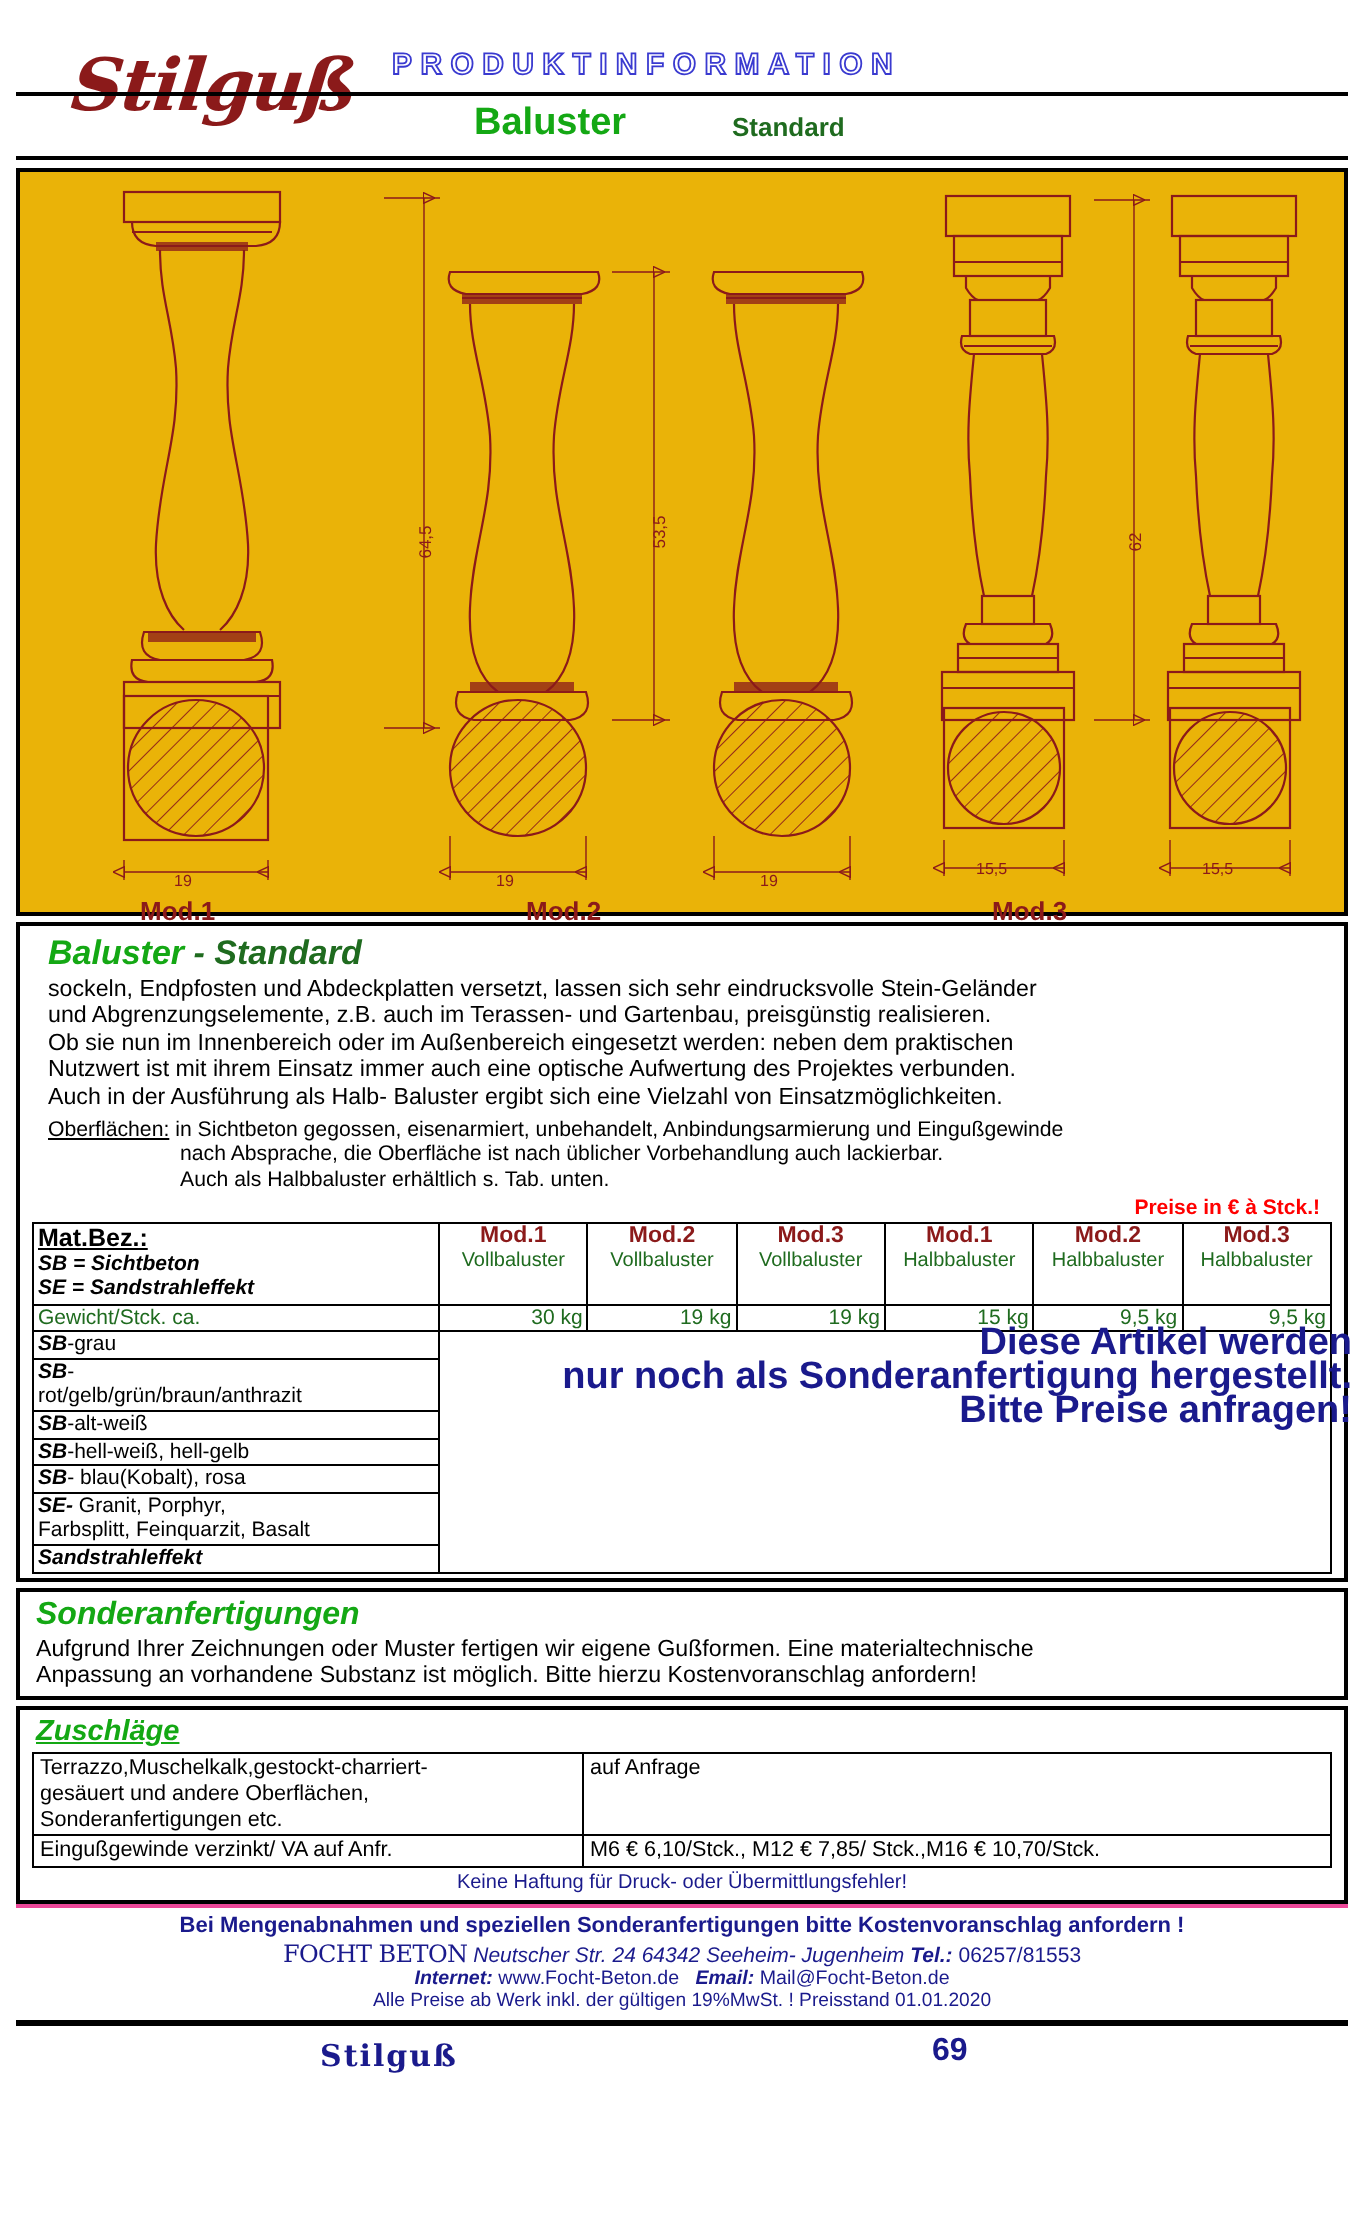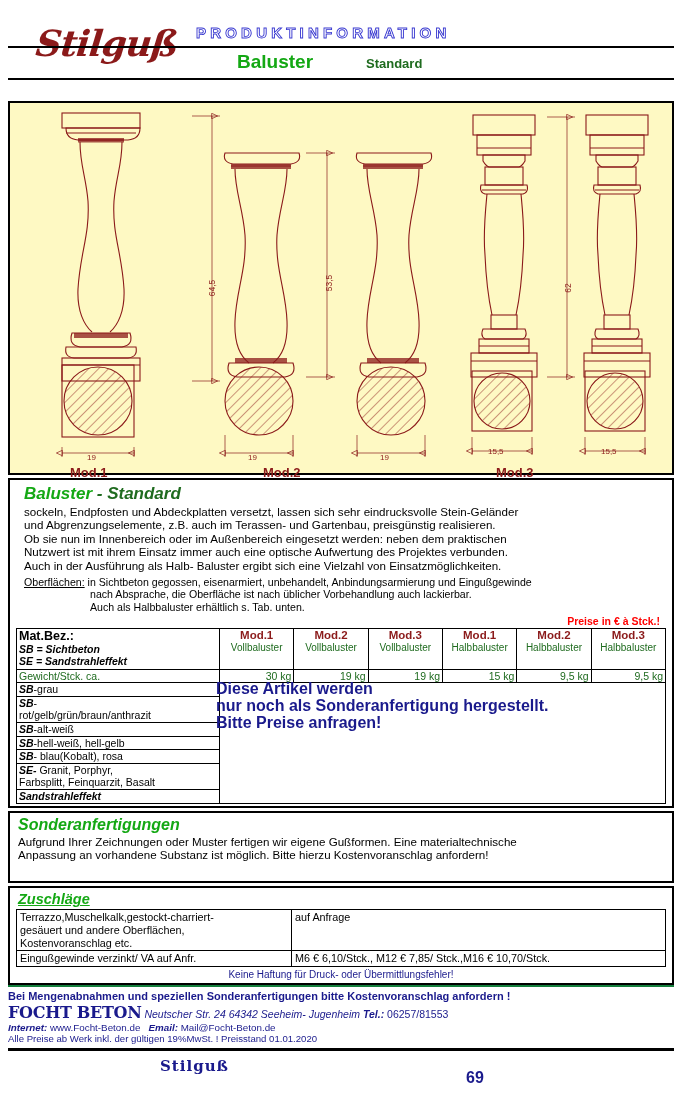--- a/index.html
+++ b/index.html
@@ -11,61 +11,61 @@
   .logo-top{position:absolute;left:36px;top:22px;font-family:"DejaVu Serif",serif;font-weight:bold;font-style:italic;
             font-size:36px;color:#8b1a1a;letter-spacing:-1px;transform:skewX(-6deg);}
   .produktinfo{position:absolute;left:196px;top:24px;font-size:15px;letter-spacing:4.2px;font-weight:bold;color:#fff;
                -webkit-text-stroke:0.9px #3a3ad0;text-shadow:0 0 0 #3a3ad0;}
 
   .band{position:relative;border-top:2px solid #000;border-bottom:2px solid #000;height:30px;margin:0 8px;}
   .band-title{position:absolute;left:229px;top:3px;font-size:19px;font-weight:bold;color:#14a814;font-family:"Liberation Sans",sans-serif;}
   .band-sub{position:absolute;left:358px;top:8px;font-size:13px;font-weight:bold;color:#1f6b1f;}
 
   
-  .drawbox{margin:21px 8px 0 8px;border:2px solid #000;height:370px;position:relative;background:#fef9c3;text-align:center;}
+  .drawbox{margin:4px 8px 0 8px;border:2px solid #000;height:370px;position:relative;background:#eab308;text-align:center;}
   .modlabel{position:absolute;font-size:13px;font-weight:bold;color:#8b1a1a;}
 
   
   .sect{margin:3px 8px 0 8px;border:2px solid #000;position:relative;background:#fff;}
   .h-green{font-size:17px;font-weight:bold;font-style:italic;color:#14a814;}
   .h-green .sub{font-size:17px;color:#1f6b1f;}
   .body-txt{font-size:11.6px;line-height:13.4px;color:#000;}
   .ausf{font-size:10.6px;line-height:12.4px;}
   .ausf u{text-decoration:underline;}
   .preise{color:#ff0000;font-size:10.5px;font-weight:bold;text-align:right;}
 
   
   table.mt{border-collapse:collapse;width:100%;table-layout:fixed;}
   table.mt td{border:1px solid #000;padding:0 2px;vertical-align:top;font-size:10.5px;}
   .mt .hl{width:198px;}
-  .matbez{font-size:12.5px;font-weight:bold;}
+  .matbez{font-size:12.5px;font-weight:bold;text-decoration:underline;}
   .sbdef{font-size:10.5px;font-weight:bold;font-style:italic;}
   .modh{text-align:center;font-size:11.5px;font-weight:bold;color:#8b1a1a;line-height:13px;}
   .modt{text-align:center;font-size:10px;color:#1f6b1f;line-height:12px;}
   .wt{color:#1f6b1f;font-size:10.2px;}
   .wt-r{text-align:right;color:#1f6b1f;font-size:10.2px;}
   .rowlbl{font-size:10.7px;line-height:12.6px;}
   .rowlbl b{font-style:italic;}
-  .overlay-msg{position:absolute;text-align:left;color:#1a1a8c;font-weight:bold;font-size:16px;line-height:17px;}
+  .overlay-msg{position:absolute;text-align:right;color:#1a1a8c;font-weight:bold;font-size:19px;line-height:17px;}
 
   
   table.zt{border-collapse:collapse;width:100%;table-layout:fixed;}
   table.zt td{border:1px solid #000;padding:1px 3px;font-size:10.8px;line-height:12.6px;vertical-align:top;}
 
   .disclaimer{text-align:center;font-size:10px;color:#1a1a8c;}
-  .footer{margin:0 8px;border-top:2px solid #15803d;border-bottom:3px solid #000;padding:3px 0 4px 0;}
+  .footer{margin:0 8px;border-top:2px solid #ec4899;border-bottom:3px solid #000;text-align:center;padding:3px 0 4px 0;}
   .f1{font-size:11px;font-weight:bold;color:#1a1a8c;}
   .f2{font-size:10.5px;color:#1a1a8c;margin-top:1px;}
-  .f2 .co{font-family:"DejaVu Serif",serif;font-weight:bold;font-size:16px;letter-spacing:-0.3px;}
+  .f2 .co{font-family:"DejaVu Serif",serif;font-weight:normal;font-size:12px;letter-spacing:-0.3px;}
   .f2 i{font-style:italic;margin-top:21px;}
   .f3{font-size:9.8px;color:#1a1a8c;}
   .f4{font-size:9.6px;color:#1a1a8c;}
   .botrow{position:relative;height:30px;}
   .botlogo{position:absolute;left:160px;top:6px;font-family:"DejaVu Serif",serif;font-weight:bold;font-size:15px;color:#1a1a8c;letter-spacing:1px;}
-  .pagenum{position:absolute;left:466px;top:4px;font-size:16px;font-weight:bold;color:#1a1a8c;margin-top:14px;}
+  .pagenum{position:absolute;left:466px;top:4px;font-size:16px;font-weight:bold;color:#1a1a8c;}
 </style>
 </head>
 <body>
 
 <div class="page">
 
   <div class="header">
     <div class="logo-top">Stilguß</div>
     <div class="produktinfo">PRODUKTINFORMATION</div>
   </div>
@@ -349,37 +349,37 @@
         </table>
 
       <div class="overlay-msg" style="left:200px;top:52px;width:460px;">
         <div>Diese Artikel werden</div>
         <div>nur noch als Sonderanfertigung hergestellt.</div>
         <div>Bitte Preise anfragen!</div>
       </div>
     </div>
   </div>
 
-  <div class="sect" style="padding:3px 8px 20px 8px;">
+  <div class="sect" style="padding:3px 8px 4px 8px;">
     <div class="h-green" style="font-size:16px;">Sonderanfertigungen</div>
     <div class="body-txt" style="margin-top:1px;">
       <div>Aufgrund Ihrer Zeichnungen oder Muster fertigen wir eigene Gußformen. Eine materialtechnische</div>
       <div>Anpassung an vorhandene Substanz ist möglich. Bitte hierzu Kostenvoranschlag anfordern!</div>
     </div>
   </div>
 
   <div class="sect" style="padding:3px 6px 3px 6px;">
     <div class="h-green" style="font-size:14.5px;margin-left:2px;text-decoration:underline;">Zuschläge</div>
     <table class="zt" style="margin-top:2px;">
       <tbody>
           <tr>
         <td style="width:268px;">
           <div>Terrazzo,Muschelkalk,gestockt-charriert-</div>
           <div>gesäuert und andere Oberflächen,</div>
-          <div>Kostenvoranschlag etc.</div>
+          <div>Sonderanfertigungen etc.</div>
         </td>
         <td>auf Anfrage</td>
       </tr>
       <tr>
         <td>Eingußgewinde verzinkt/ VA auf Anfr.</td>
         <td>M6   € 6,10/Stck., M12  € 7,85/ Stck.,M16  € 10,70/Stck.</td>
       </tr>
     </tbody>
       </table>
     <div class="disclaimer" style="margin-top:2px;">Keine Haftung für Druck- oder Übermittlungsfehler!</div>

